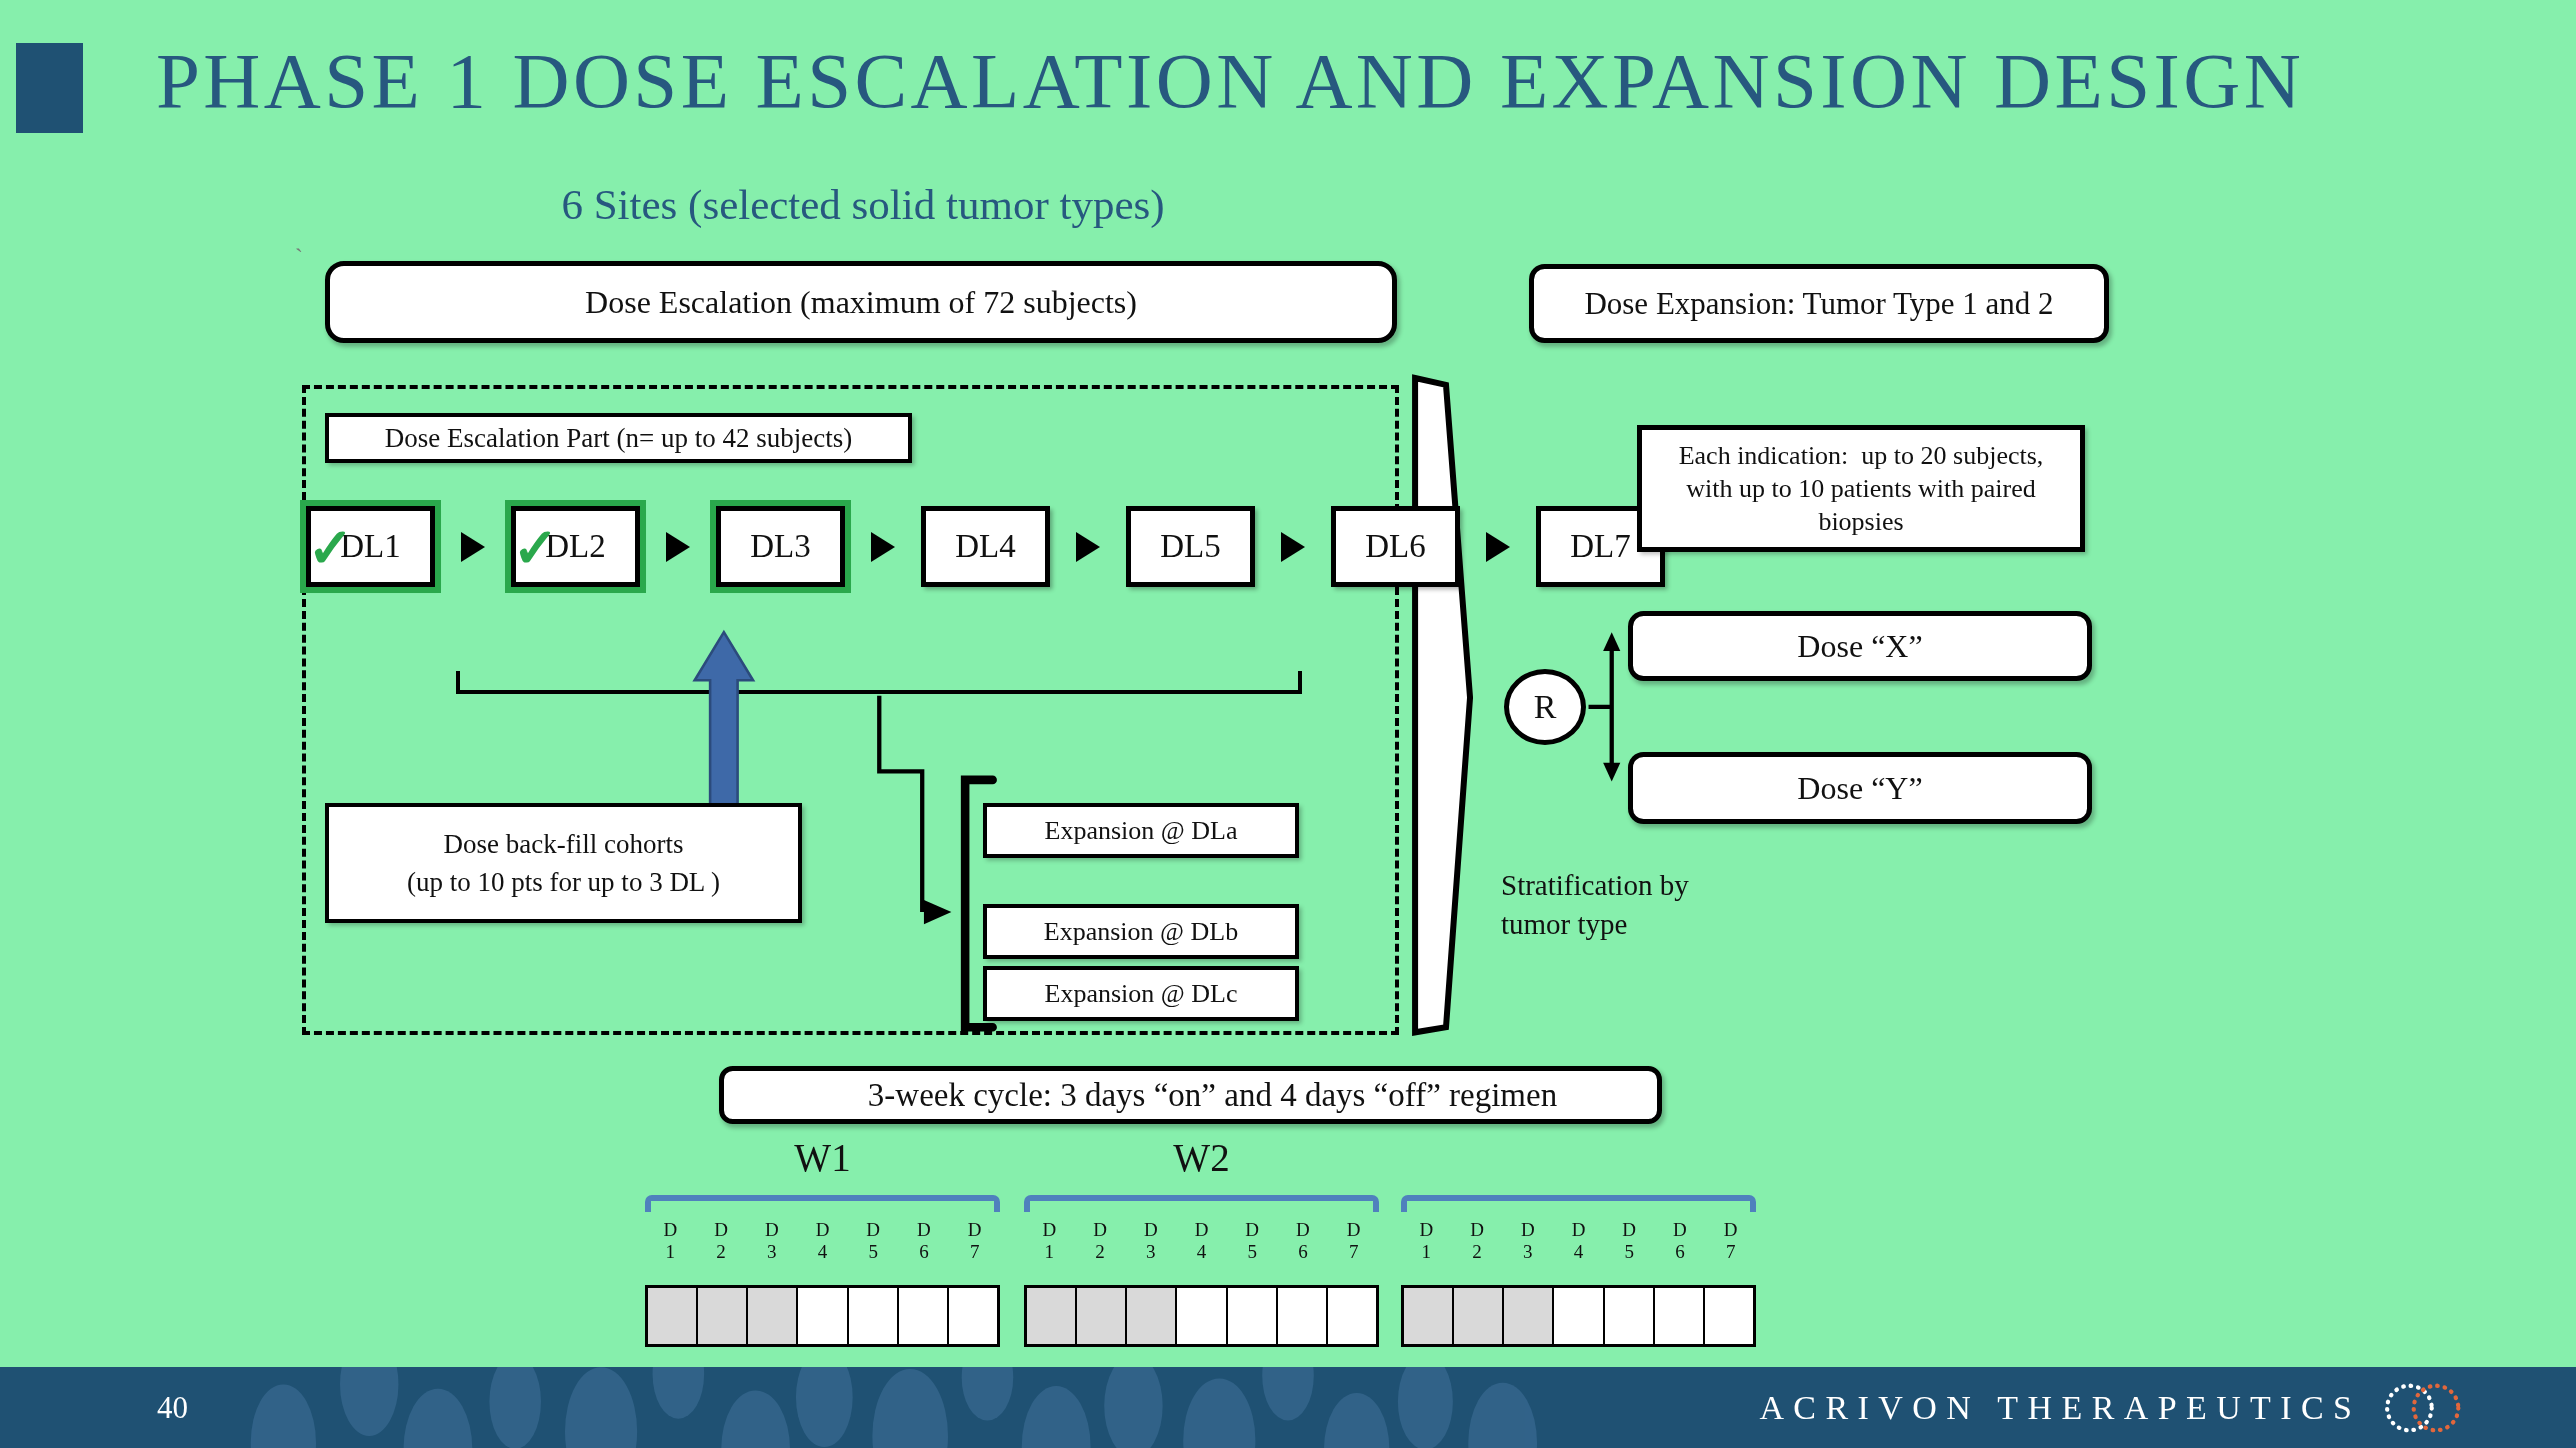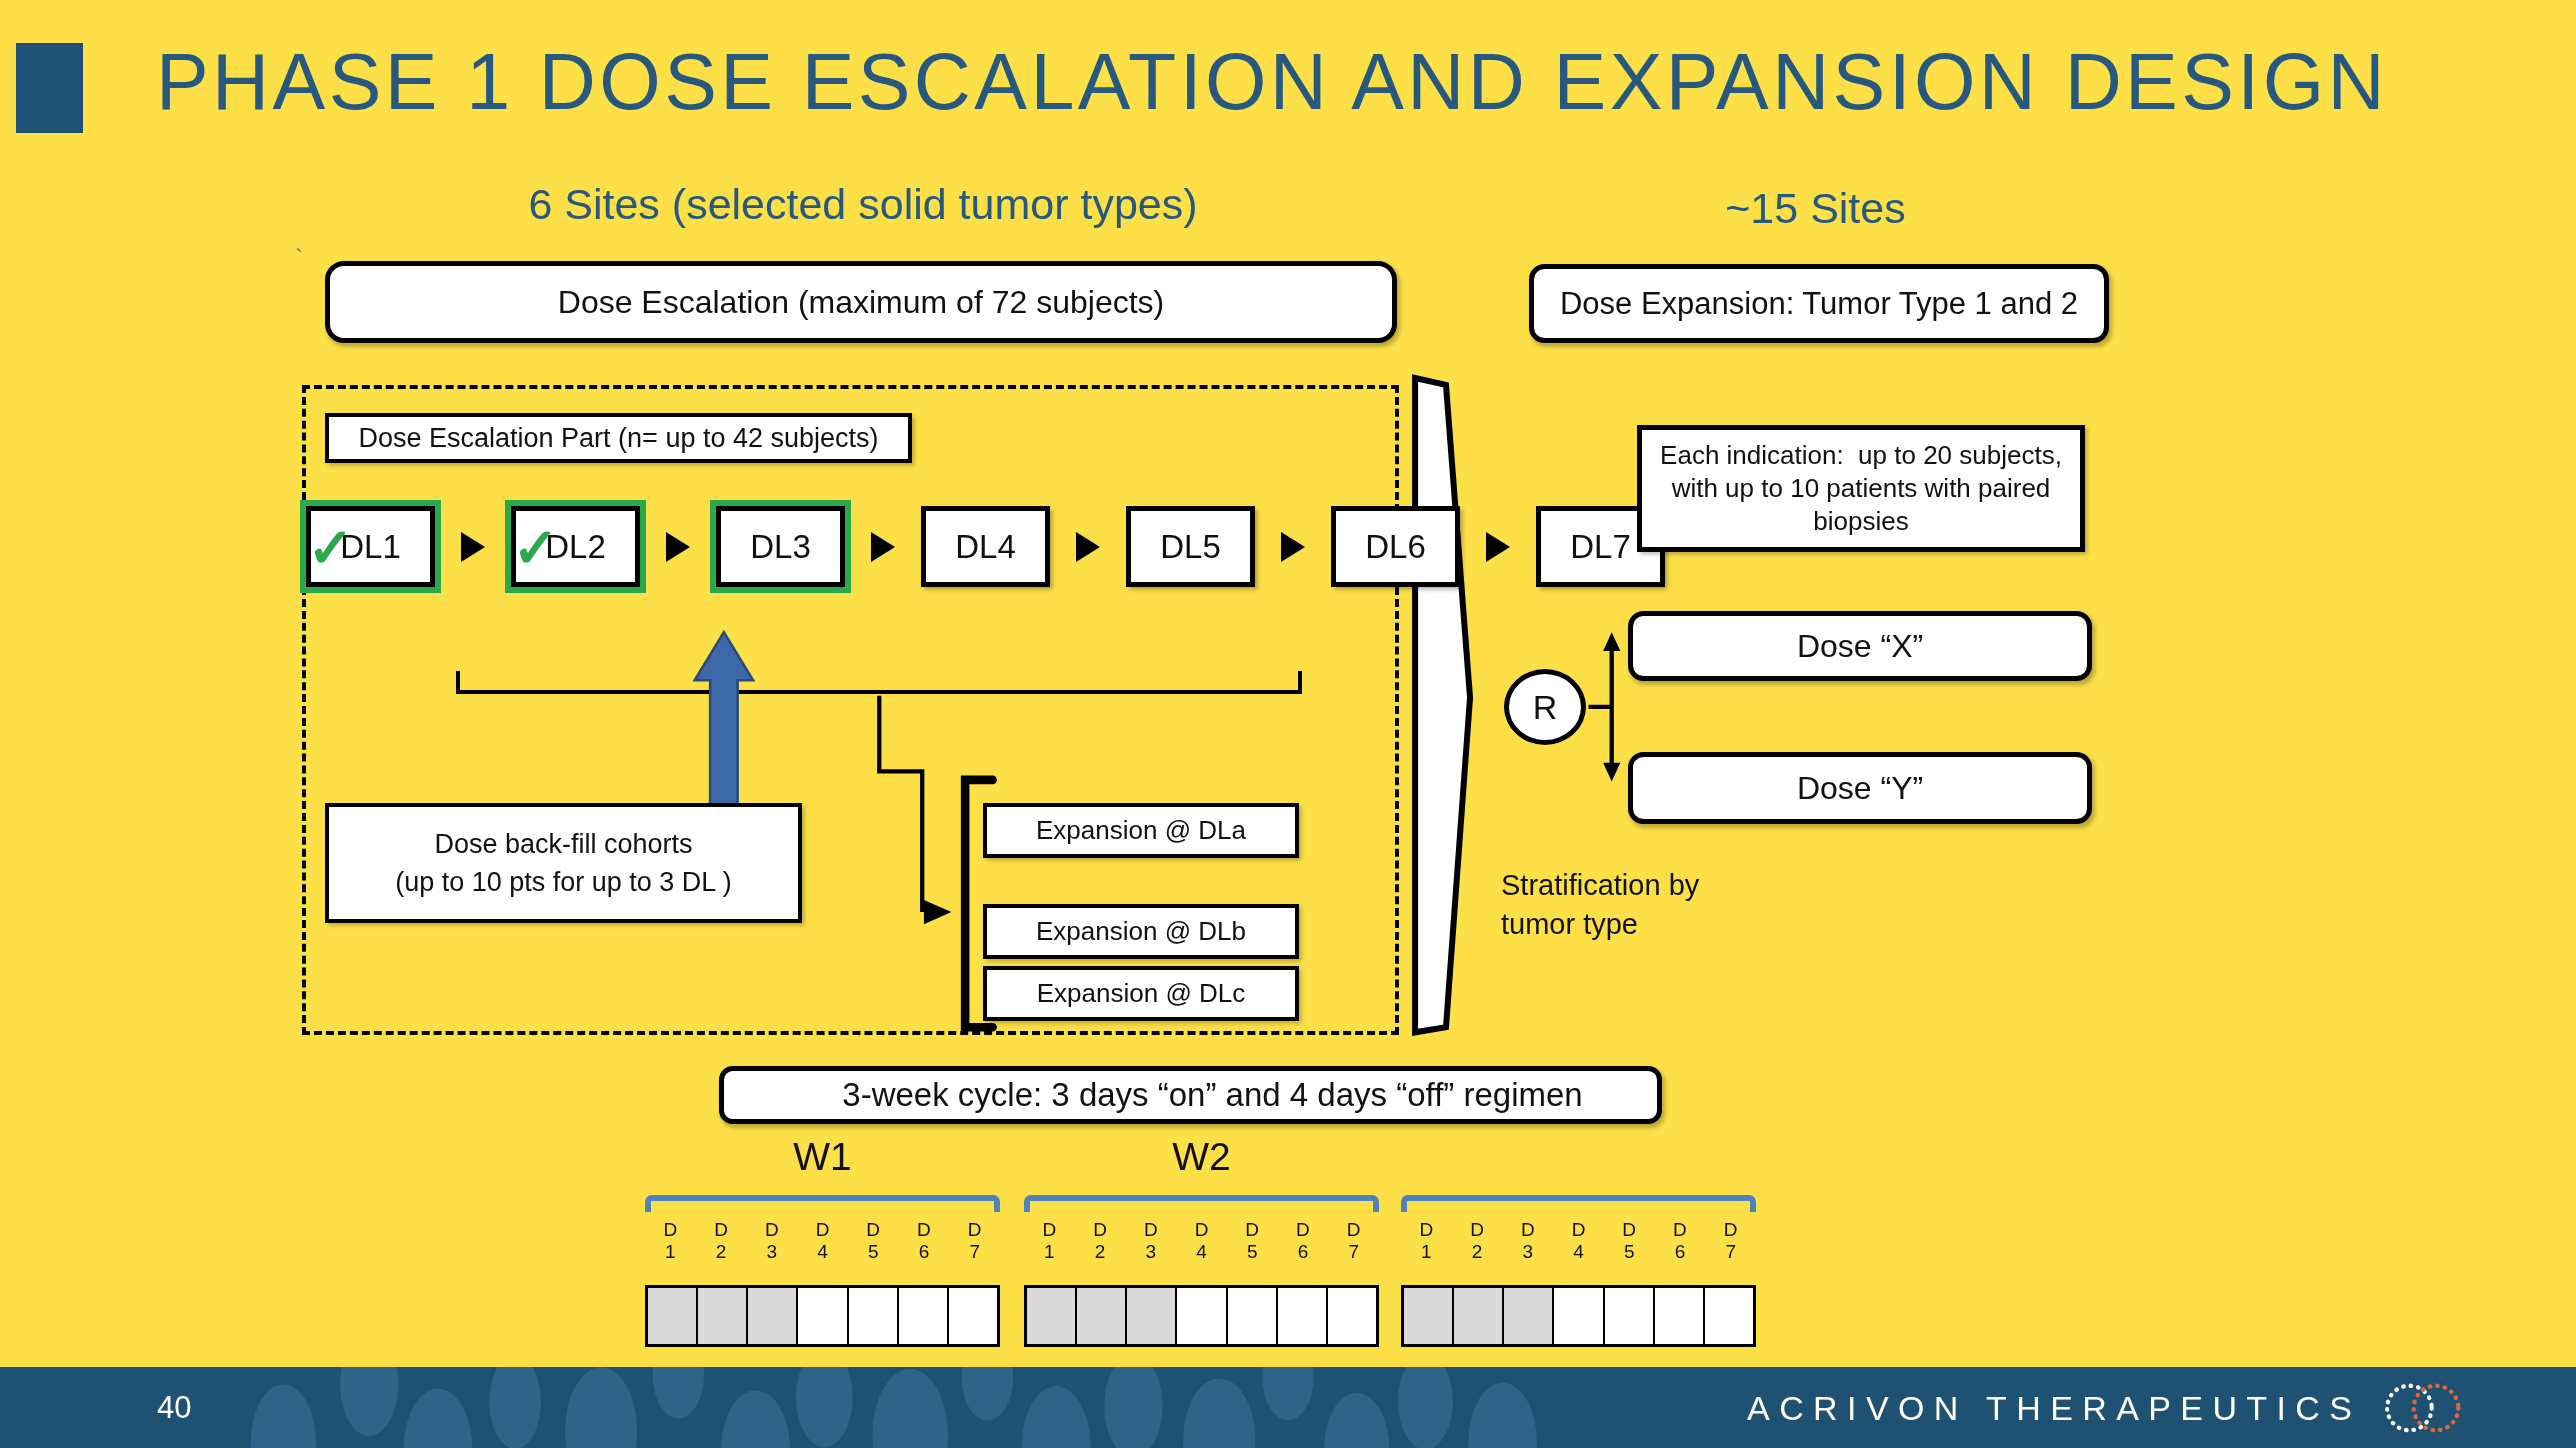--- a/index.html
+++ b/index.html
@@ -1,18 +1,18 @@
 <!DOCTYPE html>
 <html style="--accent_blue: #1F5173; --title_blue: #27587F; --steel_blue: #4F81BD; --arrow_blue: #3E69A8; --arrow_blue_dark: #2B4B7C; --green: #2AA84C; --cell_gray: #D9D9D9; --footer_circle: #40719A; --logo_orange: #E2673C; --logo_white: #FFFFFF;font-size:13.7px"><head>
 <meta charset="utf-8">
 <style>
   html,body{margin:0;padding:0;background:#fff;}
   .slide{
     position:relative; width:2576px; height:1449px; overflow:hidden;
-    background:#fde047; font-family:Liberation Sans, sans-serif; color:#111;
+    background:#86efac; font-family:Liberation Serif, serif; color:#111;
   }
   
   .accent-square{position:absolute; left:15.5px; top:43px; width:67px; height:90px; background:var(--accent_blue);}
   .title{
     position:absolute; left:156px; top:36px; margin:0; font-size:79px; font-weight:normal;
     letter-spacing:3.4px; color:var(--title_blue); white-space:nowrap;
   }
   .stray-mark{position:absolute; left:295px; top:244px; font-size:24px; color:#777;}
   .subhead{position:absolute; font-size:43px; color:var(--title_blue); text-align:center; white-space:nowrap;}
   .subhead.left{left:348px; top:180px; width:1030px;}
@@ -88,21 +88,20 @@
 </head>
 <body>
 
 <div class="slide">
 
   <div class="accent-square"></div>
   <h1 class="title">PHASE 1 DOSE ESCALATION AND EXPANSION DESIGN</h1>
   <div class="stray-mark">`</div>
 
   <div class="subhead left">6 Sites (selected solid tumor types)</div>
-  <div class="subhead right">~15 Sites</div>
 
   <div class="box rounded esc-header">Dose Escalation (maximum of 72 subjects)</div>
   <div class="box exp-header">Dose Expansion: Tumor Type 1 and 2</div>
 
   <div class="dashed-region"></div>
 
   <div class="box part-box">Dose Escalation Part (n= up to 42 subjects)</div>
 
   <div class="dl-row" id="dl-row">
       <div class="dl-box hl">

